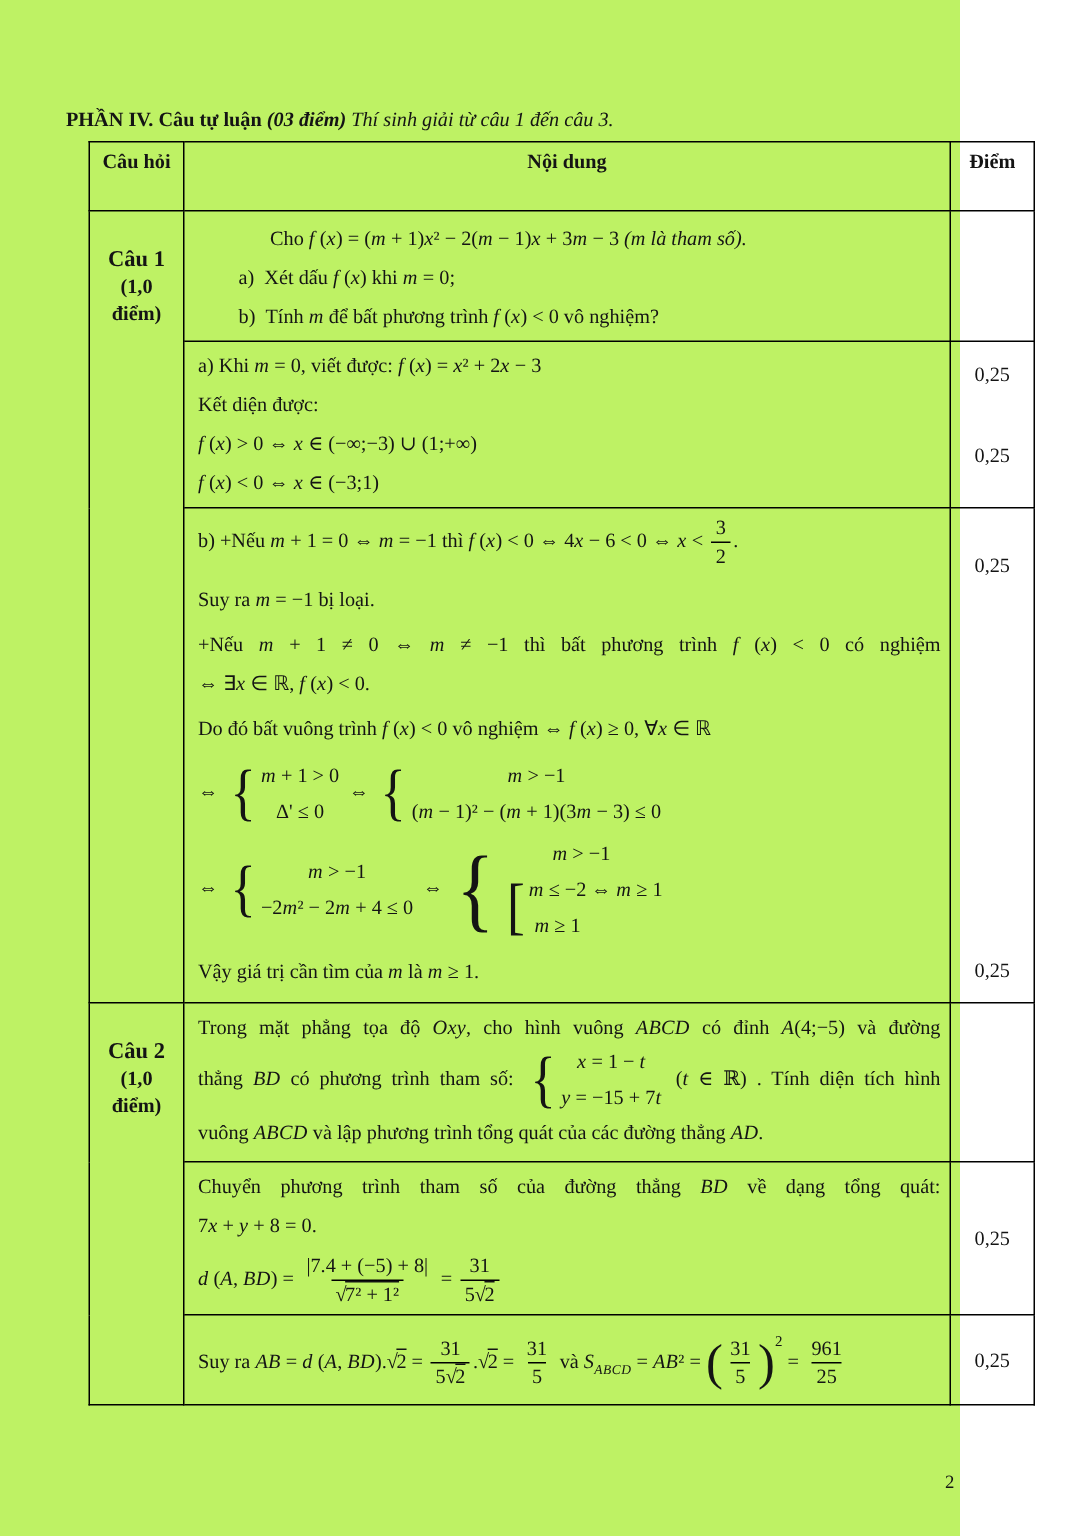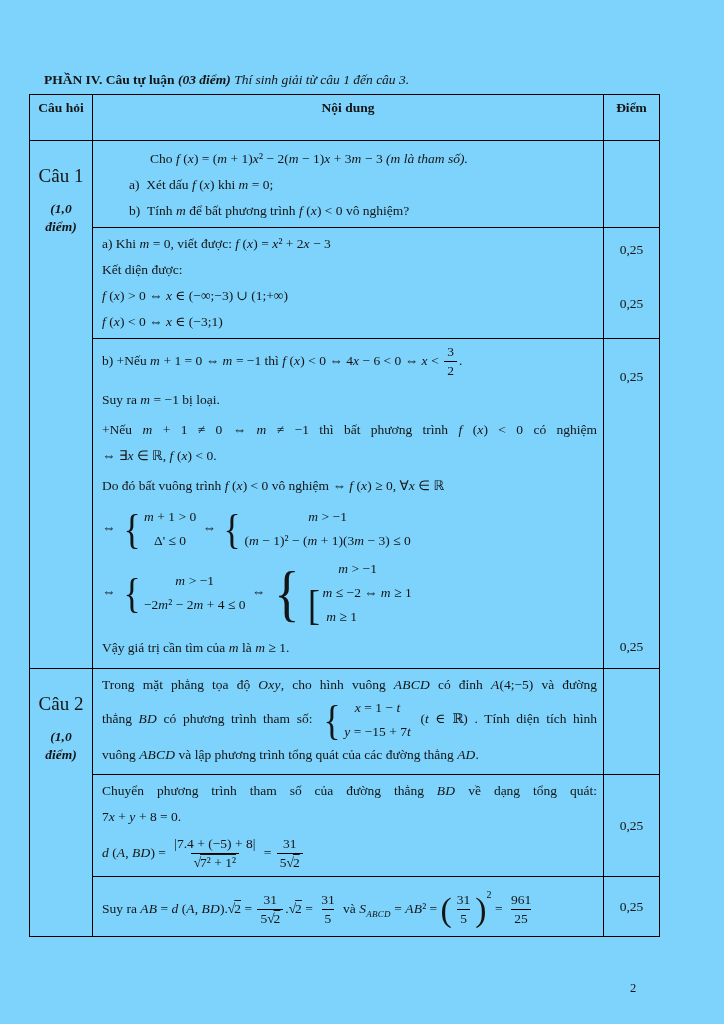--- a/index.html
+++ b/index.html
@@ -1,42 +1,42 @@
 <!DOCTYPE html>
 <html><head>
 <meta charset="utf-8">
 <style>
   html,body{margin:0;padding:0;}
   body{
     width:724px;height:1024px;background:#ffffff;color:#141414;
     font-family:"Liberation Serif","DejaVu Serif","DejaVu Sans",serif;
     font-size:13.5px;overflow:hidden;
   }
-  .page{position:relative;width:724px;height:1024px;background:#7dd3fc;}
+  .page{position:relative;width:640px;height:1024px;background:#bef264;}
 
   
   .heading{position:absolute;left:44px;top:72px;white-space:nowrap;font-size:13.5px;}
   .hb{font-weight:bold;}
   .hbi{font-weight:bold;font-style:italic;}
   .hi{font-style:italic;}
 
   
-  table.ans{position:absolute;left:29px;top:94px;width:630px;border-collapse:collapse;table-layout:fixed;}
+  table.ans{position:absolute;left:59px;top:94px;width:630px;border-collapse:collapse;table-layout:fixed;}
   table.ans td,table.ans th{border:1px solid #000;vertical-align:top;}
   tr.h-head{height:46px;}
   tr.h-q1{height:83px;}
   tr.h-1a{height:106px;}
   tr.h-1b{height:330px;font-family:Liberation Serif, serif;}
   tr.h-q2{height:106px;}
   tr.h-2a{height:100px;}
   tr.h-2b{height:60px;}
   th{font-weight:bold;text-align:center;padding-top:3px;line-height:20px;font-size:13.5px;}
   td.qcol{text-align:center;padding-top:24px;}
-  .qlabel{font-weight:normal;font-size:19px;}
-  .qpoints{font-weight:bold;font-style:italic;margin-top:13px;line-height:18px;padding:0 7px;}
+  .qlabel{font-weight:bold;font-size:15px;}
+  .qpoints{font-weight:bold;line-height:18px;padding:0 7px;}
   td.content{padding:3px 6px 3px 9px;font-size:13.5px;}
   td.diem{position:relative;text-align:center;font-size:13.5px;}
   .mark{position:absolute;left:0;right:0;text-align:center;line-height:16px;}
 
   
   .pline{line-height:26px;}
   .jf{text-align:justify;text-align-last:justify;}
   .ind-intro{padding-left:48px;}
   .ind-opt{padding-left:27px;}
   .mt2{margin-top:2px;}.mt4{margin-top:4px;}.mt6{margin-top:6px;}.mt8{margin-top:8px;}

